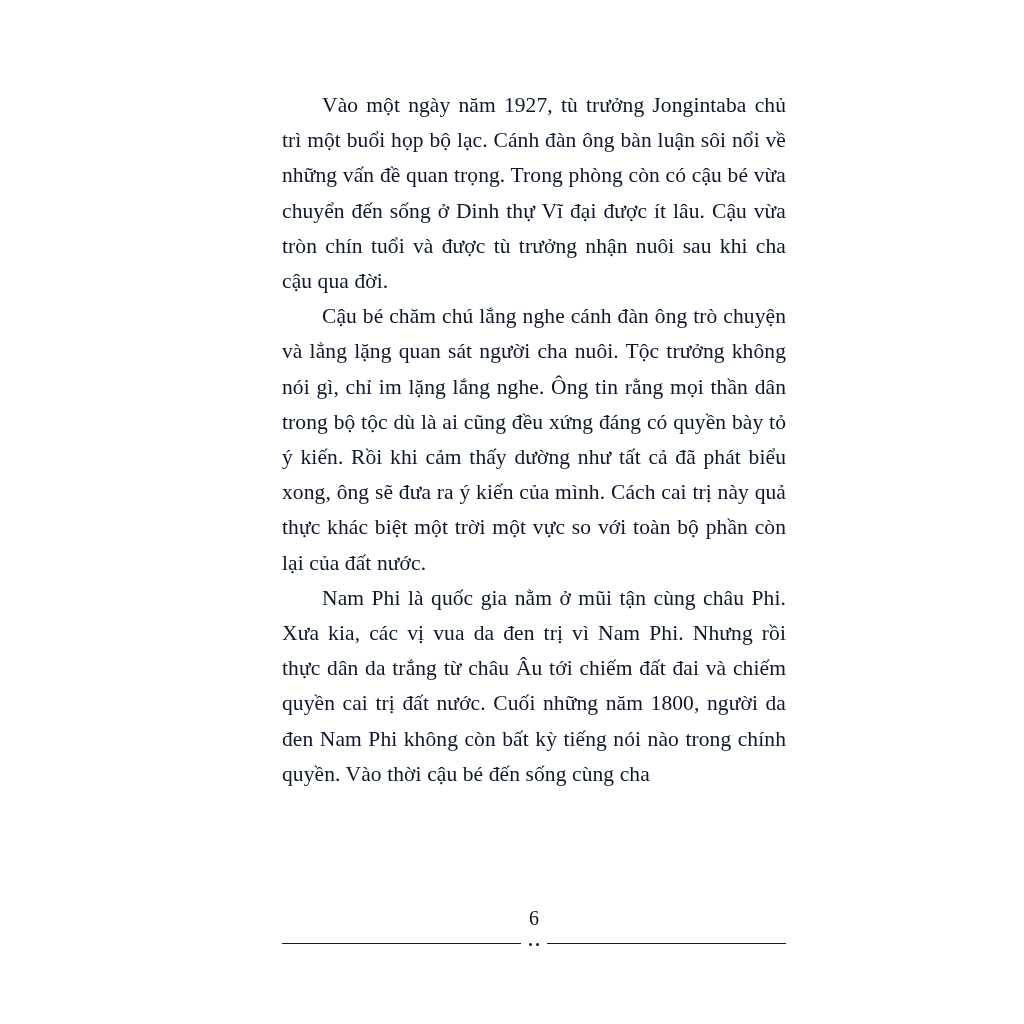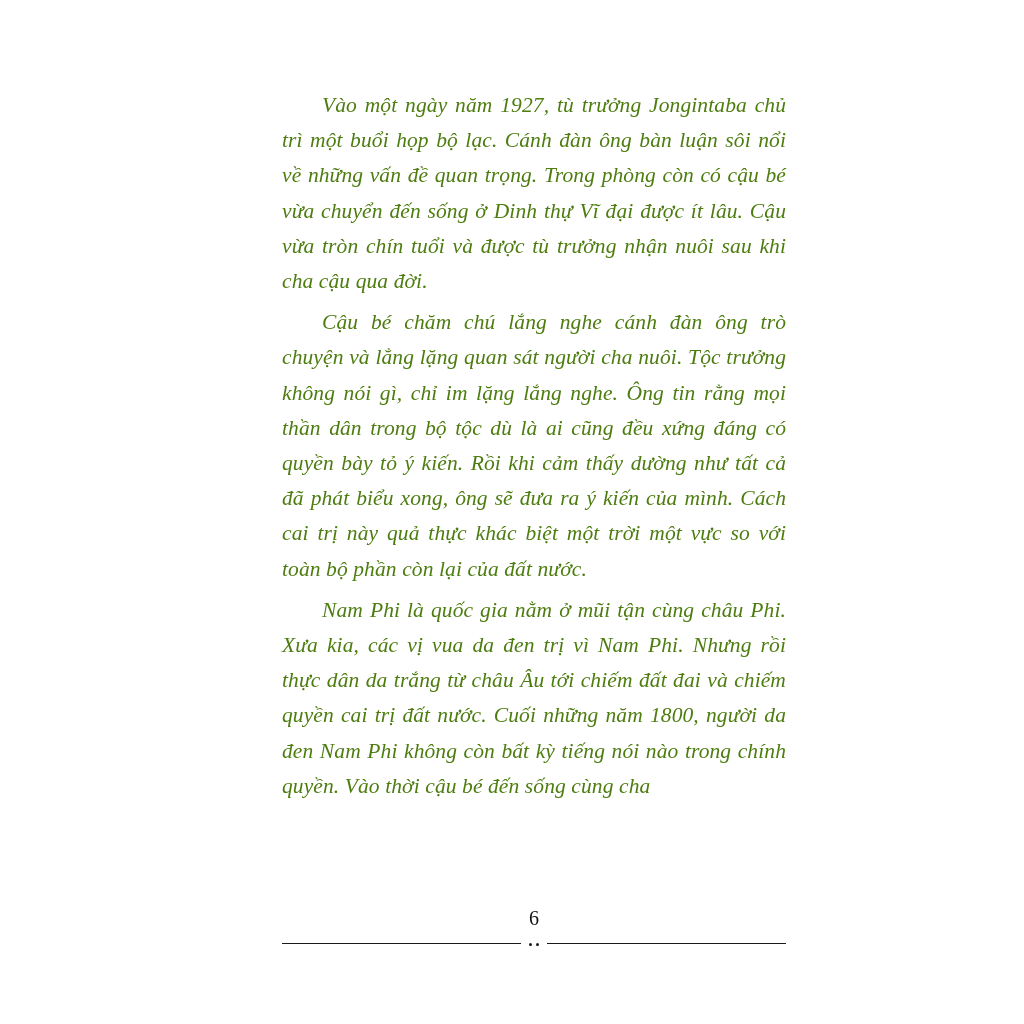--- a/index.html
+++ b/index.html
@@ -29,27 +29,25 @@
     width: 504px;
   }
 
   .para {
     margin: 0 0 0px 0;
     text-align: justify;
     text-justify: inter-word;
     font-size: 21.5px;
     line-height: 35.2px;
     text-indent: 40px;
-    color: #4d7c0f;
+    color: #0f172a;
     letter-spacing: 0.1px;
-    font-style: italic;
   }
 
   .para + .para {
-    margin-top: 6px;
   }
 
   
   .footer {
     position: absolute;
     left: 282px;
     top: 905px;
     width: 504px;
     text-align: center;
   }

